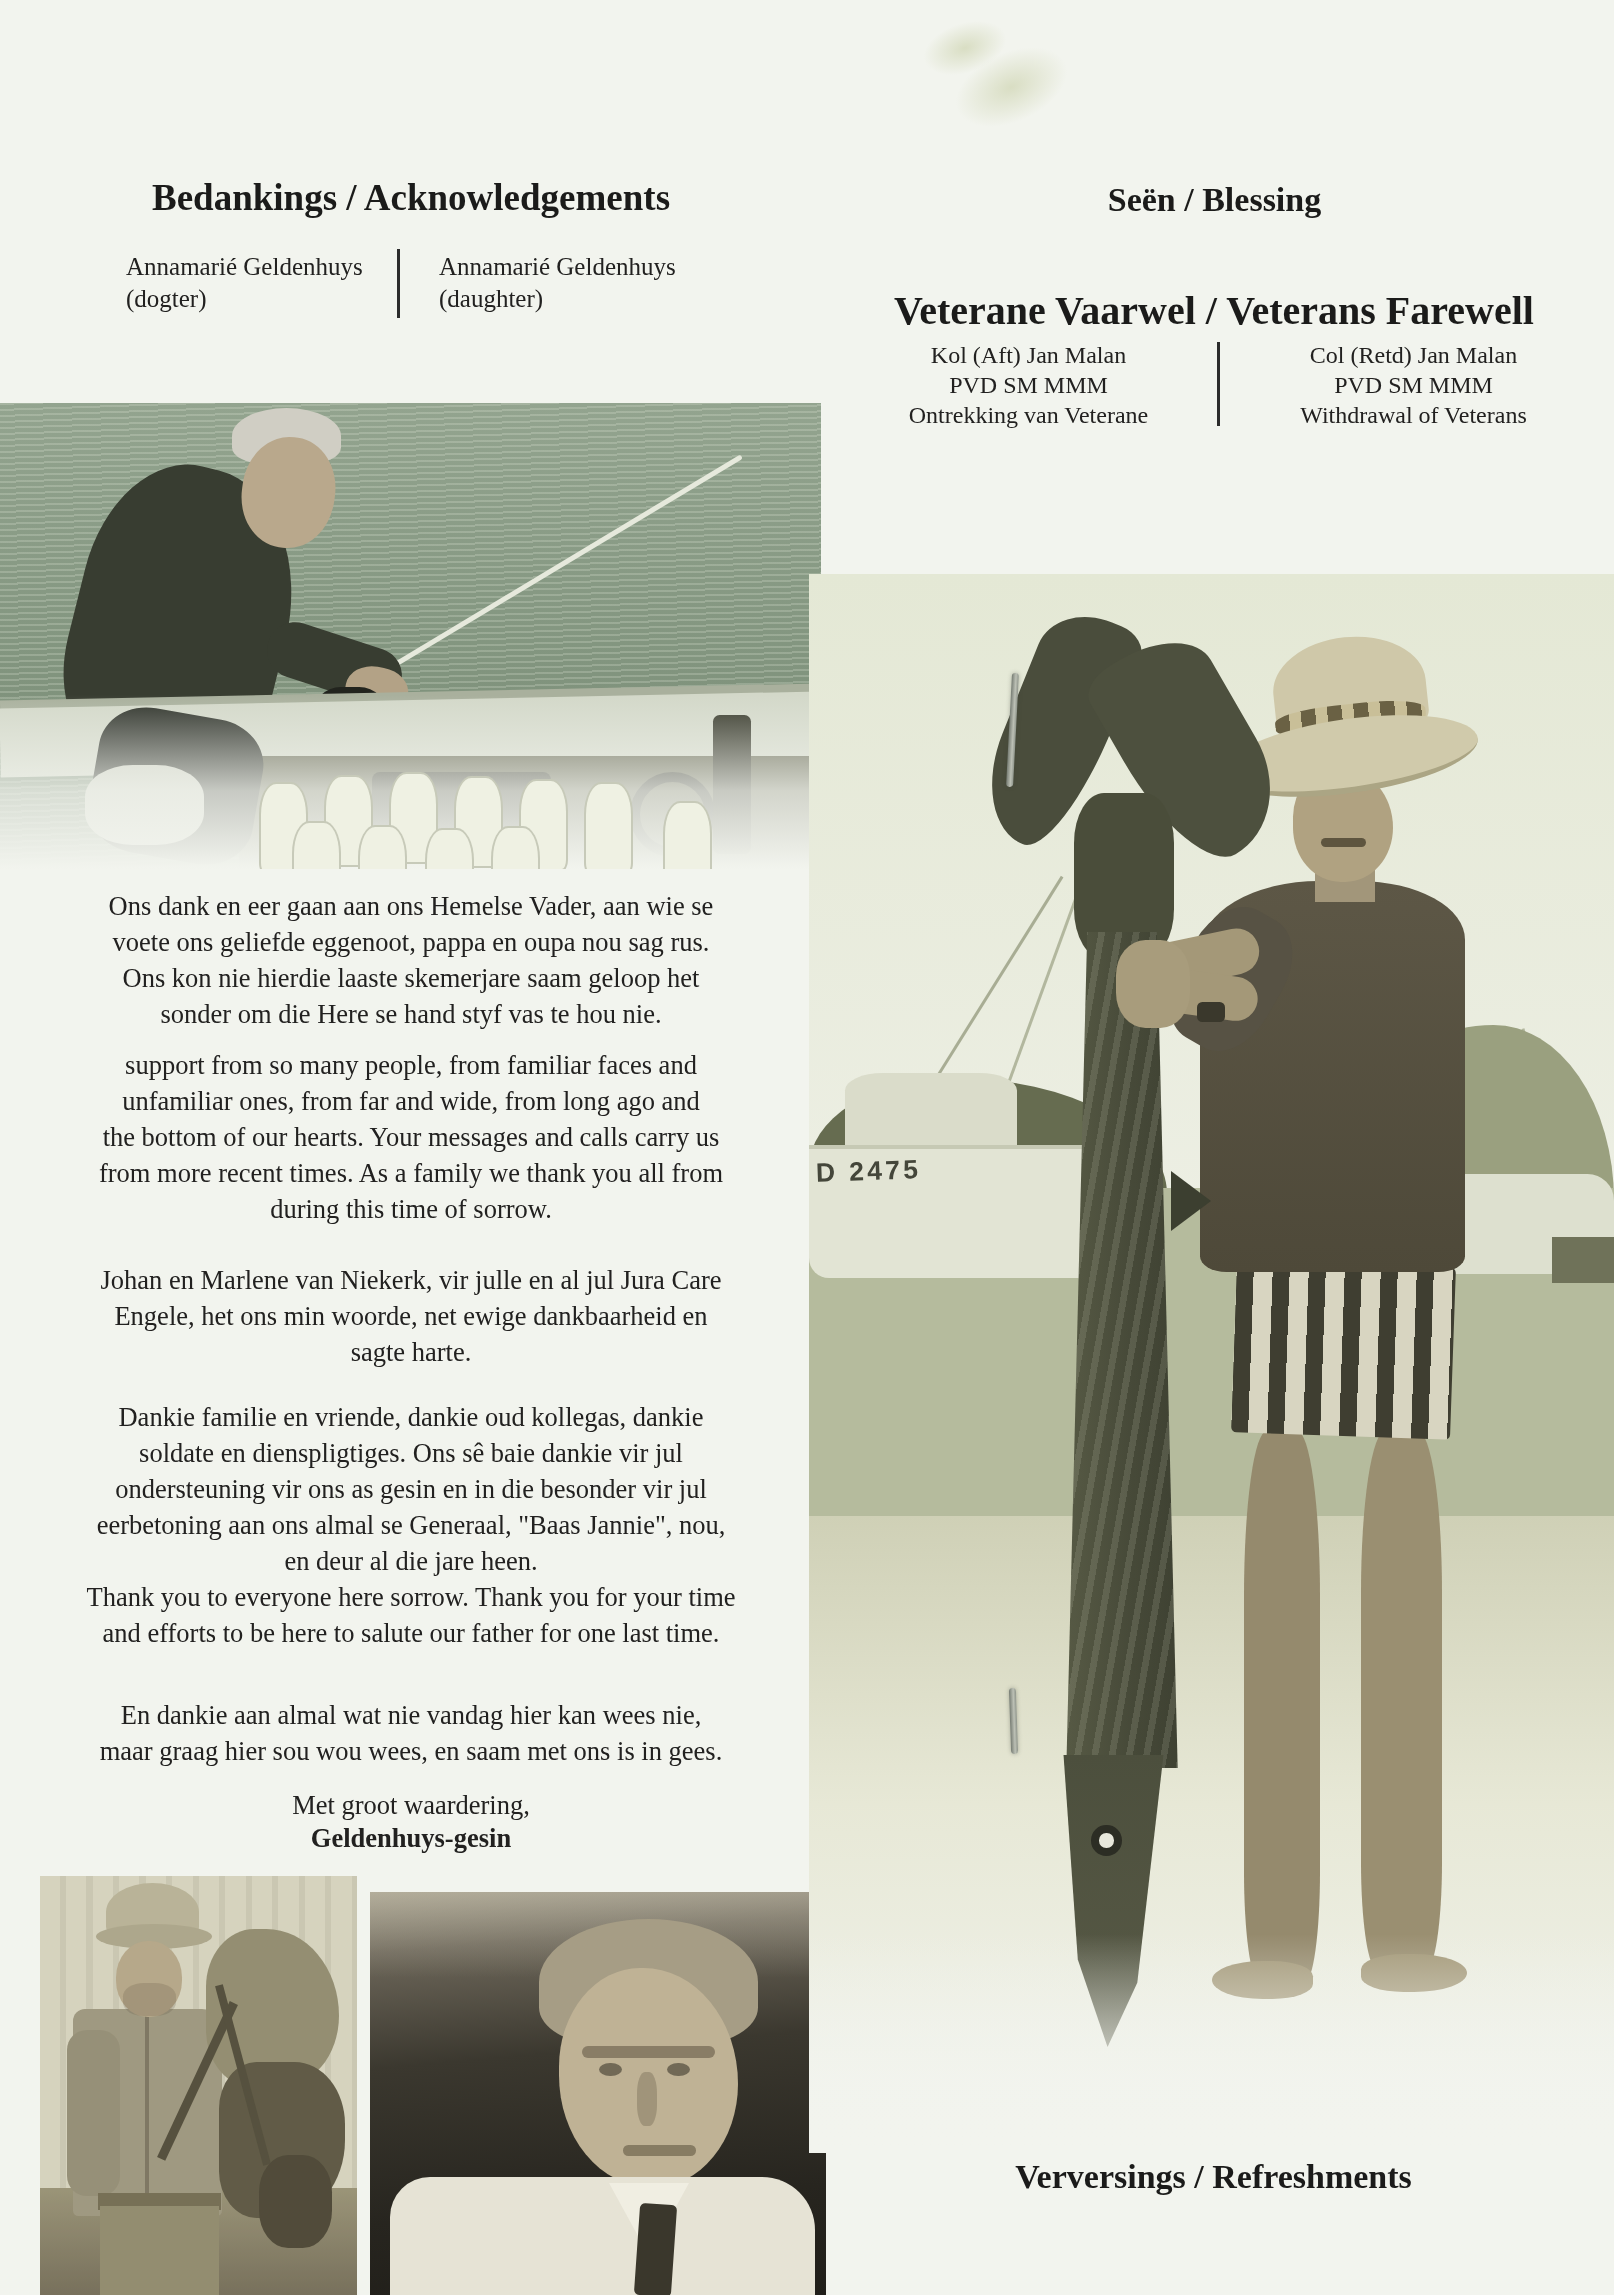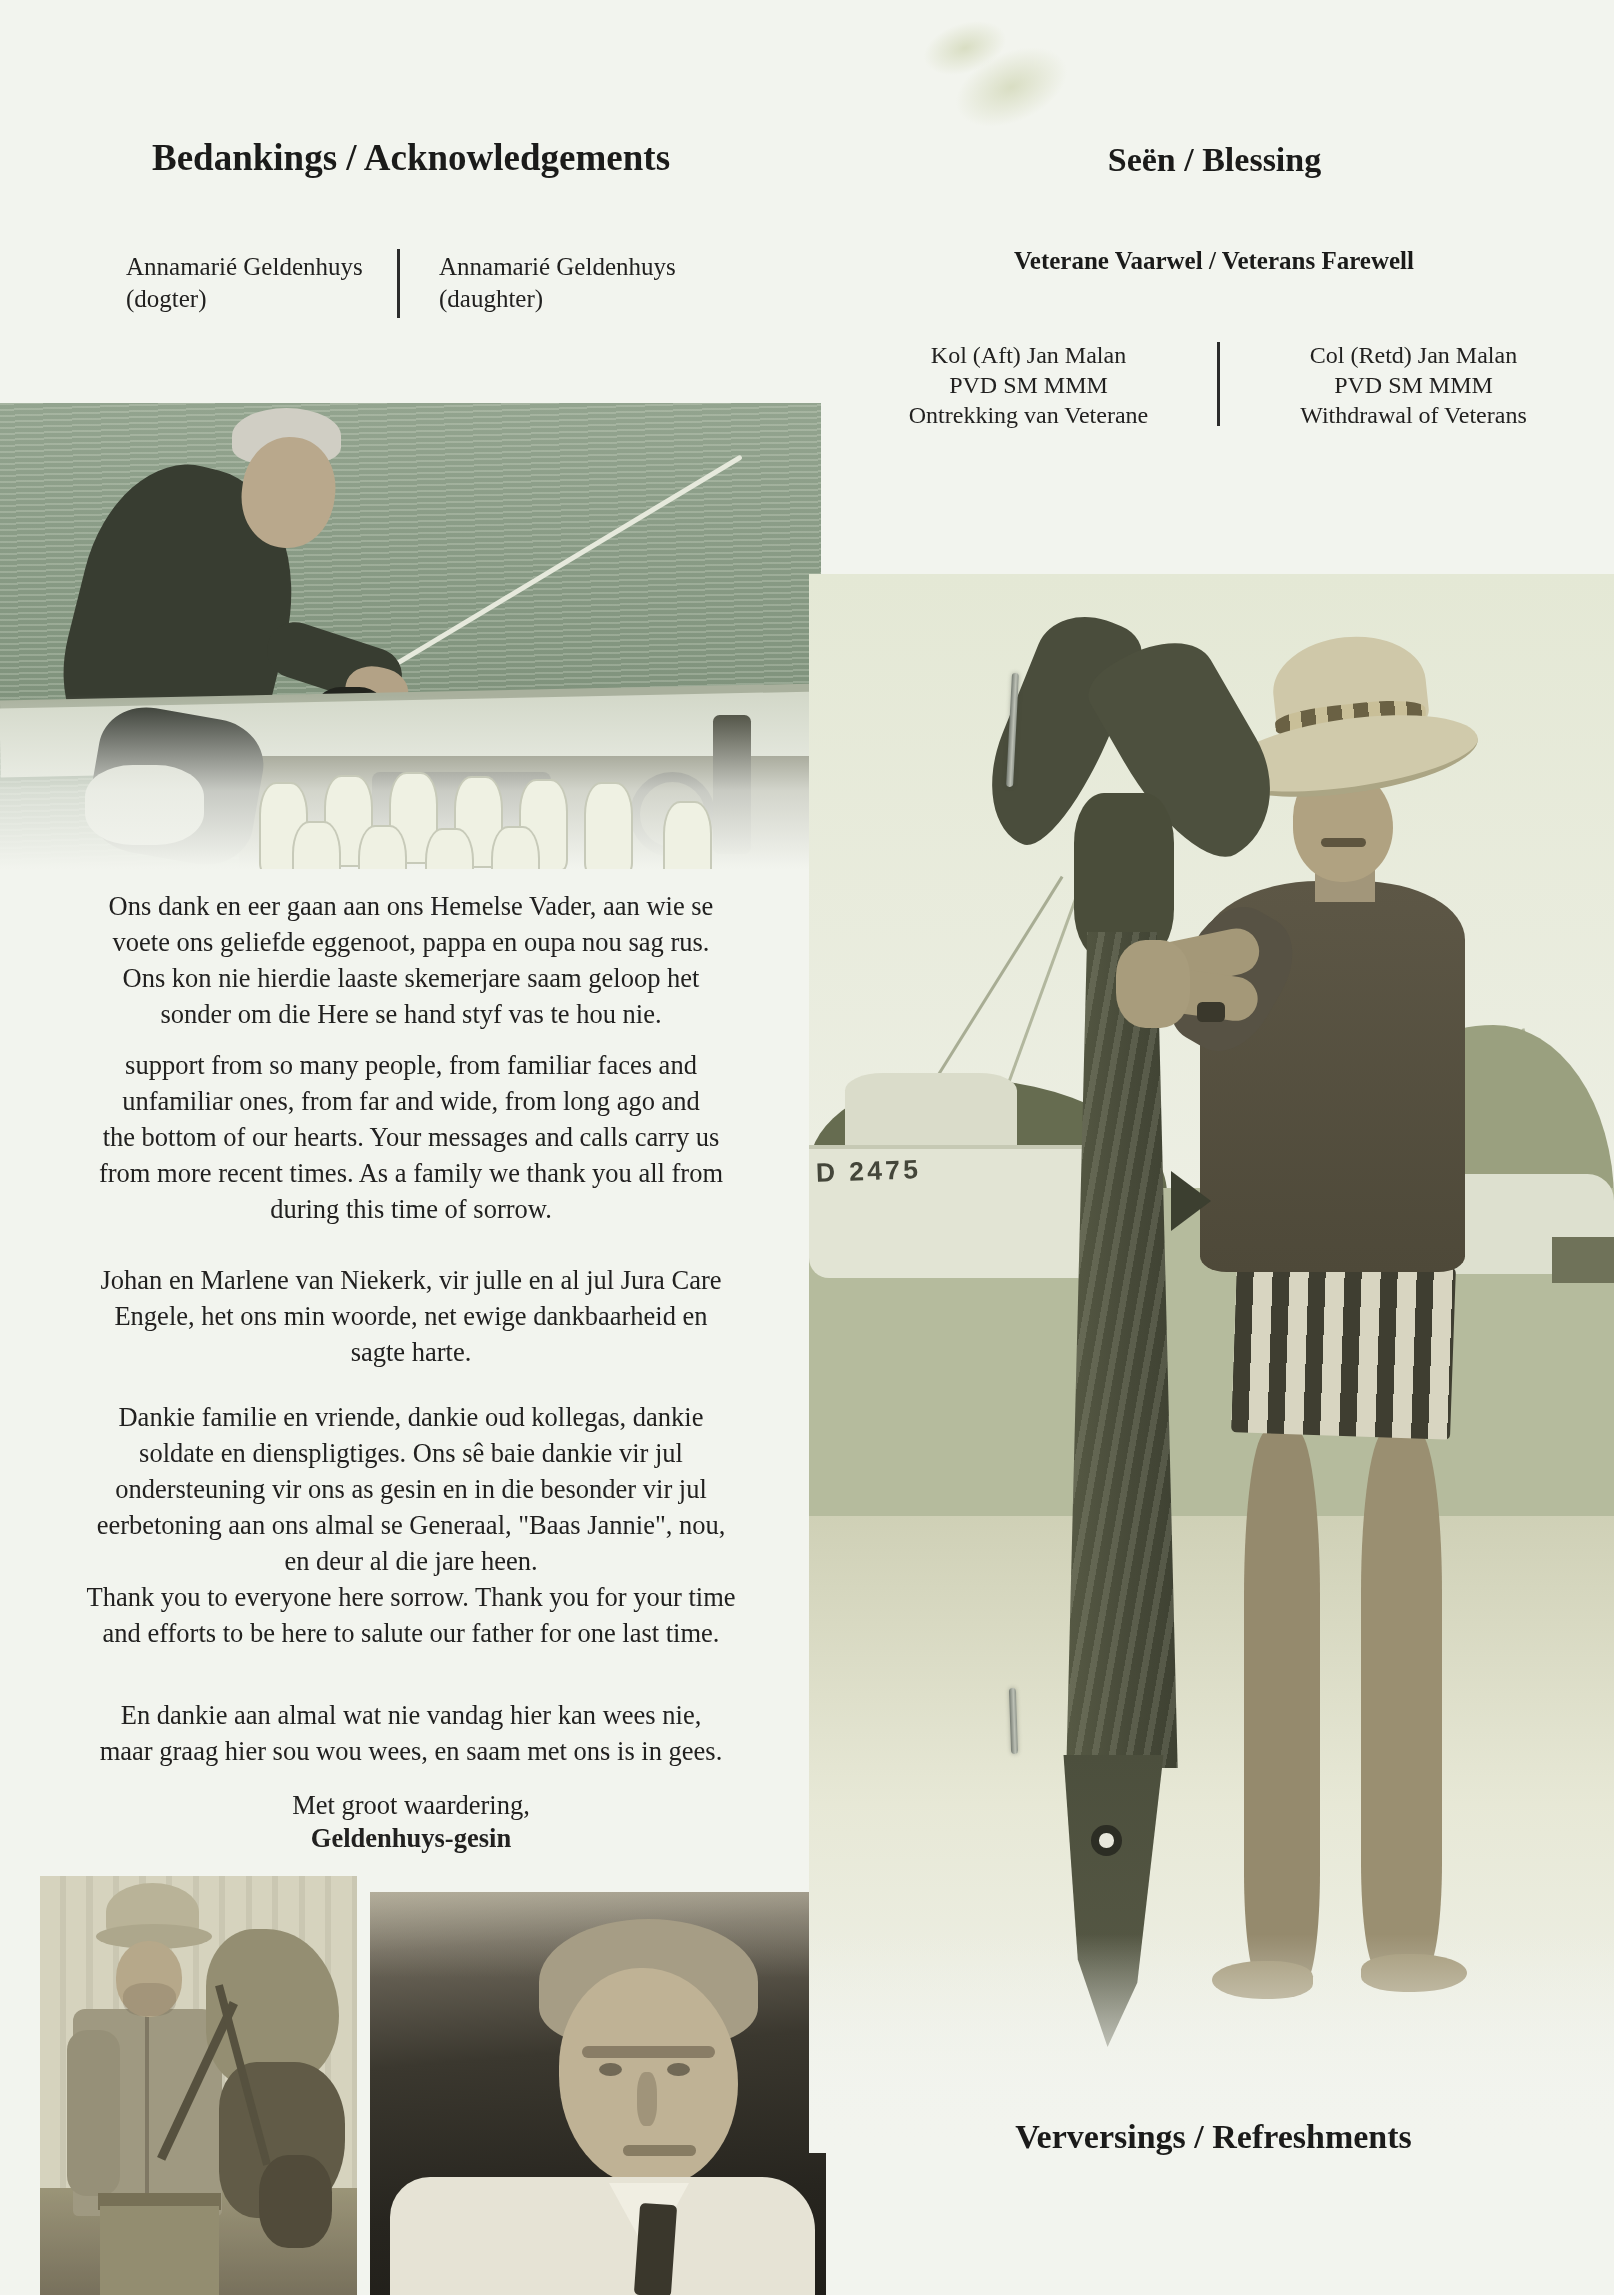--- a/index.html
+++ b/index.html
@@ -5,24 +5,24 @@
   html,body{margin:0;padding:0;background:#e8e8e4;}
   #page{
     position:relative; width:1614px; height:2295px;
     background:#f2f4ee; overflow:hidden;
     font-family:"Liberation Serif","DejaVu Serif",serif;
     color:#222120;
   }
   .abs{position:absolute;}
   .ctr{text-align:center;}
   
-  .h1{font-weight:bold; color:#1b1b1a;}
+  .h1{font-weight:bold; color:#1b1b1a;margin-top:40px;}
   #heading-ack{left:46px; top:136px; width:730px; font-size:37px;}
   #heading-blessing{left:843px; top:141px; width:743px; font-size:34px;}
-  #heading-farewell{left:829px; top:247px; width:770px; font-size:25px;}
+  #heading-farewell{left:829px; top:247px; width:770px; font-size:40px;}
   #heading-refresh{left:882px; top:2118px; width:663px; font-size:34px;}
   .credit{font-size:25px; line-height:32px;}
   #credit-left{left:126px; top:251px; width:265px;}
   #credit-right{left:439px; top:251px; width:279px;}
   .vdiv{background:#2b2b2b;}
   #vdiv-credits{left:397px; top:249px; width:2.7px; height:69px;}
   #vdiv-officiants{left:1217px; top:342px; width:2.7px; height:84px;}
   .officiant{font-size:24px; line-height:30px;}
   #officiant-left{left:856px; top:340px; width:345px;}
   #officiant-right{left:1241px; top:340px; width:345px;}

